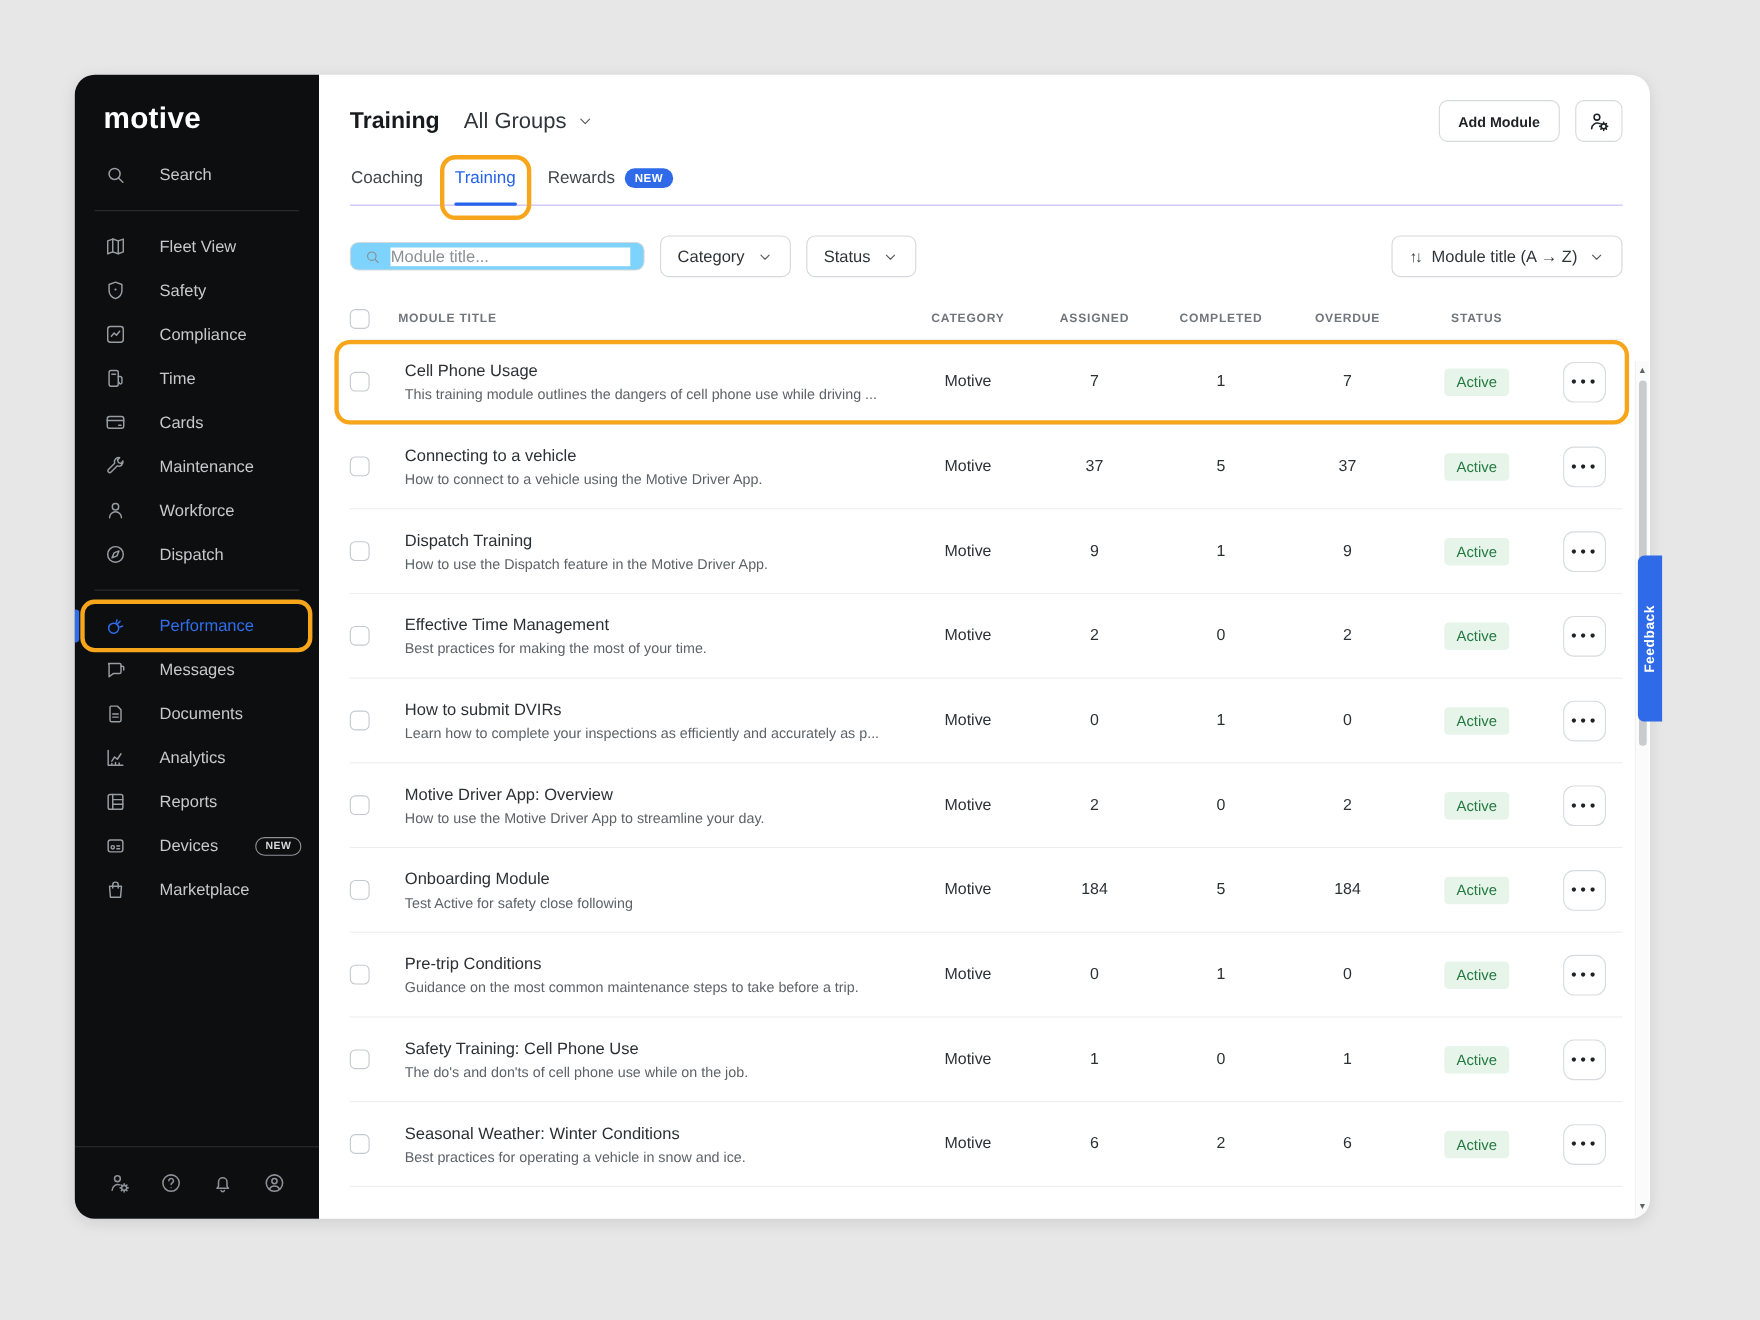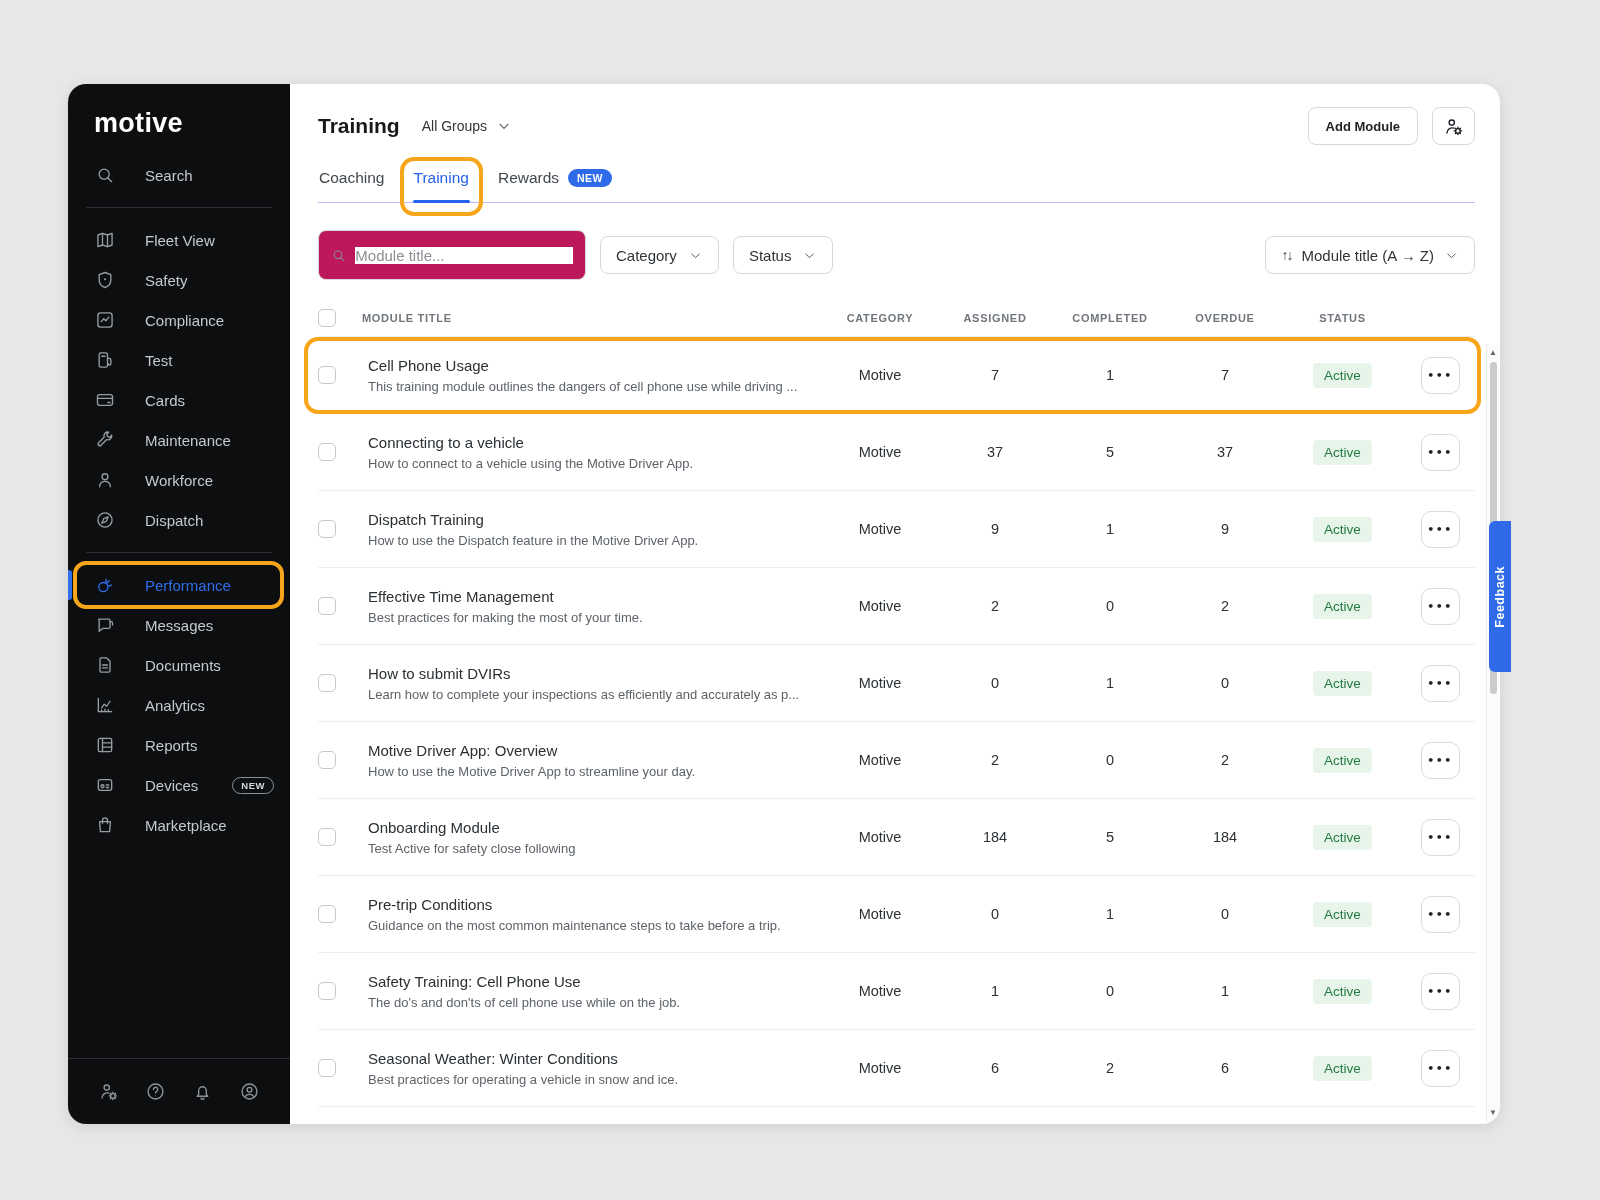--- a/index.html
+++ b/index.html
@@ -4,21 +4,21 @@
 <style>
   * { box-sizing: border-box; margin: 0; padding: 0; }
   html,body { width:1600px; height:1200px; }
   body {
     background:#e7e7e8;
     font-family:"Liberation Sans", sans-serif;
     position:relative;
     overflow:hidden;
   }
   .app-card {
-    position:absolute; left:68px; top:84px; width:1432px; height:1040px;
+    position:absolute; left:68px; top:68px; width:1432px; height:1040px;
     background:#ffffff; border-radius:18px;
     box-shadow:0 3px 14px rgba(0,0,0,.10);
   }
   
   .sidebar {
     position:absolute; left:0; top:0; width:222px; height:100%;
     background:#0d0e10; border-radius:18px 0 0 18px;
     color:#c9ccce; display:flex; flex-direction:column; overflow:hidden;
   }
   .logo {
@@ -52,21 +52,21 @@
     color:#8e9297; flex:0 0 auto;
   }
   .side-footer .ic { cursor:pointer; }
   .ic { stroke:currentColor; fill:none; stroke-width:1.6; stroke-linecap:round; stroke-linejoin:round; }
 
   
   .main { position:absolute; left:222px; top:0; right:0; bottom:0; padding:0 25px 0 28px; }
   .page-header { display:flex; align-items:center; margin-top:22px; height:40px; }
   .page-title { font-size:21px; font-weight:bold; color:#17191c; }
   .group-select {
-    display:flex; align-items:center; gap:9px; margin-left:22px; font-size:14px;
+    display:flex; align-items:center; gap:9px; margin-left:22px; font-size:20px;
     color:#303539; background:none; border:none; cursor:pointer;
     font-family:"Liberation Sans", sans-serif;
   }
   .ph-right { margin-left:auto; display:flex; gap:14px; }
   .btn {
     height:38px; border:1px solid #d6d9dc; border-radius:8px; background:#fff;
     font-size:13px; font-weight:bold; color:#1e2226; padding:0 17px; cursor:pointer;
     font-family:"Liberation Sans", sans-serif;
   }
   .icon-btn { width:43px; display:flex; align-items:center; justify-content:center; padding:0; }
@@ -88,22 +88,22 @@
     position:absolute; left:-13px; right:-13px; top:-12px; bottom:-14px;
     border:4px solid #f7a61b; border-radius:14px; pointer-events:none;
   }
   .pill-new {
     background:#2f6be8; color:#fff; font-size:10.5px; font-weight:bold;
     padding:3px 9px; border-radius:10px; letter-spacing:.4px;
   }
 
   .filters-row { display:flex; margin-top:27px; gap:14px; align-items:center; }
   .search-box {
-    width:268px; height:50px; border:1px solid #d5d8dc; border-radius:8px;
-    display:flex; align-items:center; padding:0 12px; gap:9px; color:#878d93; background:#be185d;
+    width:268px; height:26px; border:1px solid #d5d8dc; border-radius:8px;
+    display:flex; align-items:center; padding:0 12px; gap:9px; color:#878d93; background:#7dd3fc;
   }
   .search-box input {
     border:none; outline:none; font-size:15px; width:100%; color:#33383c;
     font-family:"Liberation Sans", sans-serif;
   }
   .search-box input::placeholder { color:#8a9096; }
   .select-btn {
     height:38px; border:1px solid #d5d8dc; border-radius:8px; background:#fff;
     padding:0 15px; font-size:15px; color:#2f3438; display:flex; align-items:center;
     gap:11px; cursor:pointer; font-family:"Liberation Sans", sans-serif;
@@ -206,21 +206,21 @@
           <path d="M7.5 14l3-3.5 2.5 2.5 3.5-4.5"></path>
         </svg>
       <span>Compliance</span>
     </div>
     <div class="side-item">
       <svg class="ic" width="20" height="20" viewBox="0 0 24 24">
           <rect x="5" y="3.5" width="10" height="17" rx="2"></rect>
           <path d="M8 7.5h4"></path>
           <path d="M15 10h2a2 2 0 012 2v4.5a1.5 1.5 0 01-3 0"></path>
         </svg>
-      <span>Test</span>
+      <span>Time</span>
     </div>
     <div class="side-item">
       <svg class="ic" width="20" height="20" viewBox="0 0 24 24">
           <rect x="3" y="5.5" width="18" height="13" rx="2.5"></rect>
           <path d="M3 10h18"></path>
           <path d="M15.5 15h2.5"></path>
         </svg>
       <span>Cards</span>
     </div>
     <div class="side-item">

